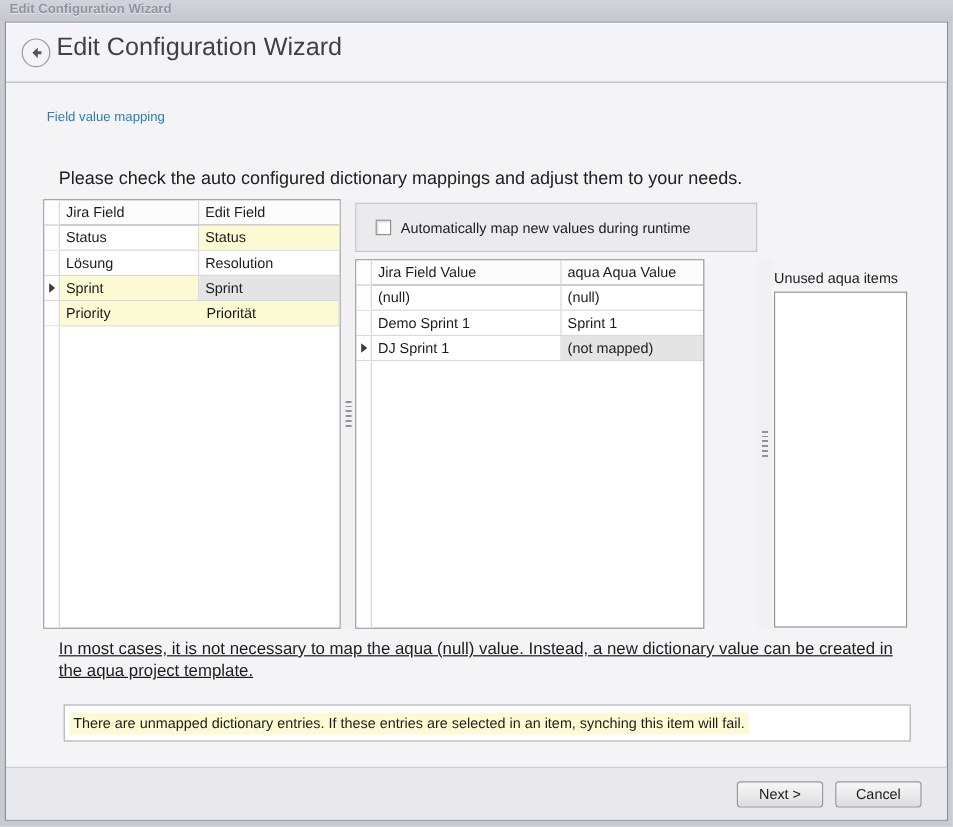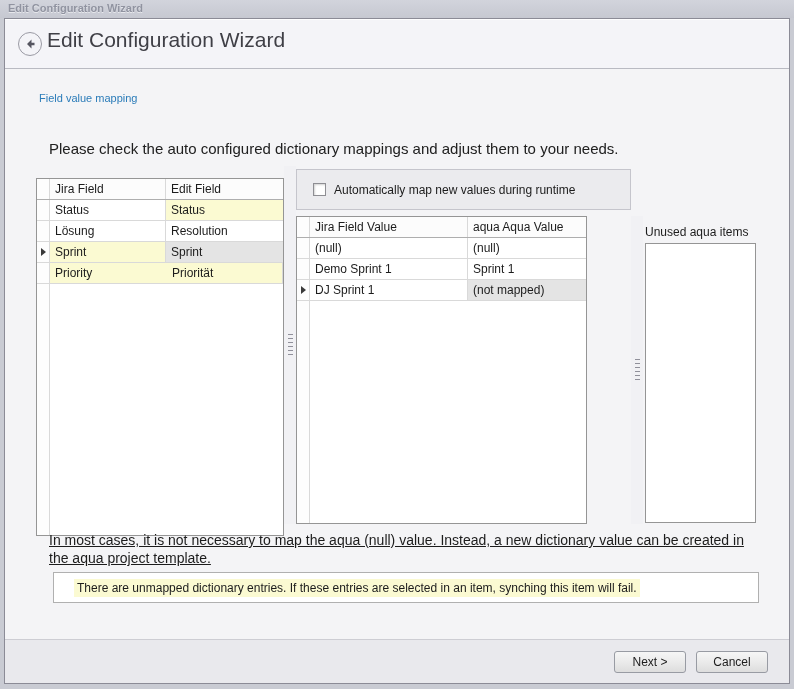--- a/index.html
+++ b/index.html
@@ -63,23 +63,23 @@
   .cb-label { margin-left:8px; font-size:12px; color:#1c1c1c; }
 
   
   .unused-label { position:absolute; left:640px; top:206px; font-size:12px; color:#1c1c1c; }
   .unused-list { position:absolute; left:640px; top:224px; width:111px; height:280px;
     background:#fff; border:1px solid #959595; }
 
   
   .note { position:absolute; left:44px; top:512px; width:712px; font-size:14px;
     line-height:18px; color:#1c1c1c;text-decoration:underline; }
-  .warning-box { position:absolute; left:48px; top:553px; width:706px; height:31px;
+  .warning-box { position:absolute; left:48px; top:568px; width:706px; height:31px;
     background:#fff; border:1px solid #b0b0b0; display:flex; align-items:center;
-    padding-left:20px; }
+    padding-left:4px; }
   .warning-box span { background:#fbfad2; font-size:12px; color:#1c1c1c; padding:2px 3px; }
 
   
   .footer { position:absolute; left:0; right:0; bottom:0; height:44px; background:#e9e9ed;
     border-top:1px solid #cdcdd3;padding-left:35px; }
   .btn { position:absolute; top:11px; width:72px; height:22px; font-size:12px; color:#1c1c1c;
     font-family:"Liberation Sans","DejaVu Sans",sans-serif;
     border:1px solid #989ba3; border-radius:3px; cursor:pointer;
     background:linear-gradient(#f6f6f6,#ececec 45%,#dddddd); }
   .btn-next { right:103px; }
@@ -99,21 +99,21 @@
       <svg width="14" height="14" viewBox="0 0 14 14">
         <path d="M8.5 2.5 L4 7 L8.5 11.5 L8.5 8.2 L11.5 8.2 L11.5 5.8 L8.5 5.8 Z" fill="#555560"></path>
       </svg>
     </div>
     <div class="h-title">Edit Configuration Wizard</div>
   </div>
 
   <div class="section-title">Field value mapping</div>
   <div class="instruction">Please check the auto configured dictionary mappings and adjust them to your needs.</div>
 
-  <div class="grid" style="left:31px; top:147px; width:248px; height:358px;margin-top:12px;">
+  <div class="grid" style="left:31px; top:147px; width:248px; height:358px;">
     <div class="g-row g-head">
       <div class="g-sel"></div>
       <div class="g-cell fg-c1">Jira Field</div>
       <div class="g-cell last">Edit Field</div>
     </div>
     <div class="g-row">
       <div class="g-sel"></div>
       <div class="g-cell fg-c1">Status</div>
       <div class="g-cell last hl">Status</div>
     </div>

